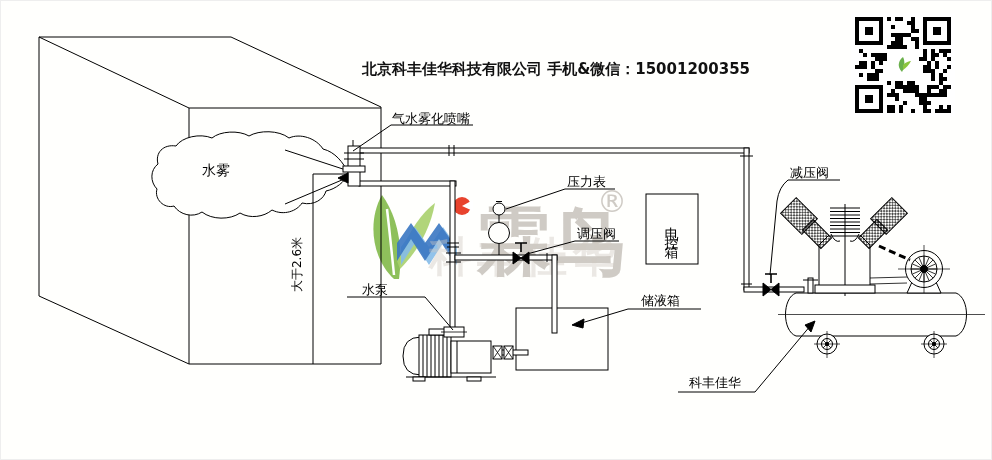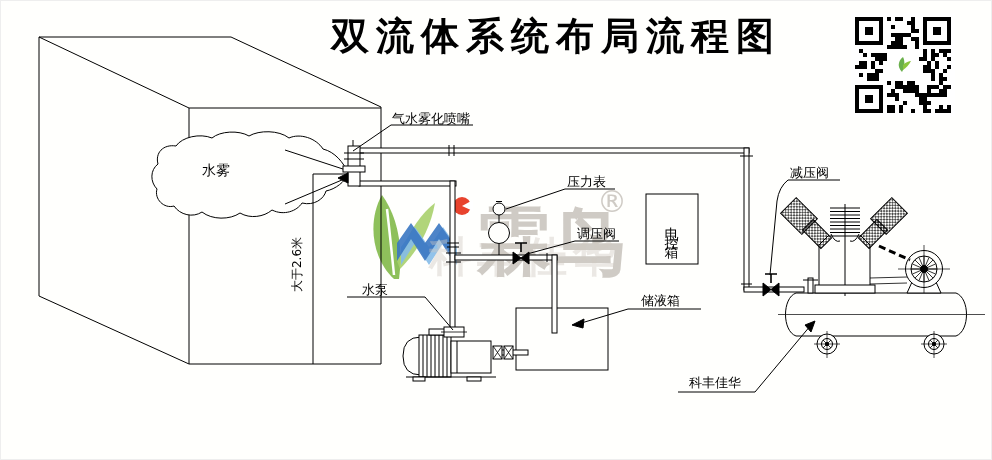--- a/index.html
+++ b/index.html
@@ -227,21 +227,21 @@
       <path d="M574,240 L618,240 M574,240 L526,253"></path>
       <path d="M787,179 L839,179 M787,179 Q778,186 776,200 L769,274"></path>
       <path d="M346,296 L424,296 M424,296 L452,329"></path>
       <path d="M627,308 L700,308 M627,308 L577,323"></path>
       <polygon points="571,324 583,318 582,327" fill="#000"></polygon>
       <path d="M677,391 L754,391 M754,391 L810,324"></path>
       <polygon points="814,320 804,324 810,331" fill="#000"></polygon>
     </g>
   </svg>
 
-  <div class="abs" id="title">双流体系统布局流程图</div>
+  <div class="abs" id="subtitle">北京科丰佳华科技有限公司 手机&amp;微信：15001200355</div>
 
   <div class="abs" id="qr">
     <div id="qr-cells">
       <div class="qf" style="left:0;top:0">
           <div class="qfi"></div>
         </div>
       <div class="qf" style="left:68px;top:0">
           <div class="qfi"></div>
         </div>
       <div class="qf" style="left:0;top:68px">

